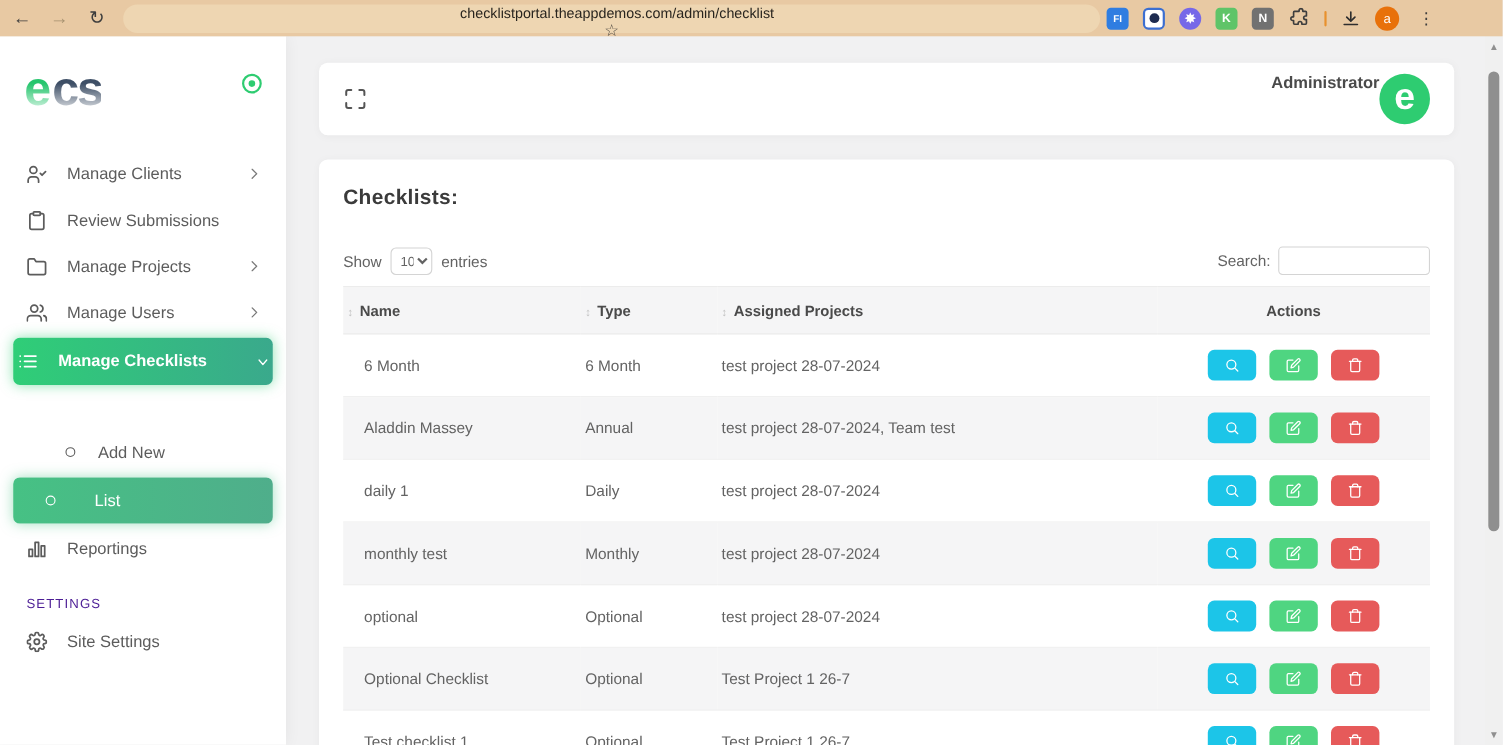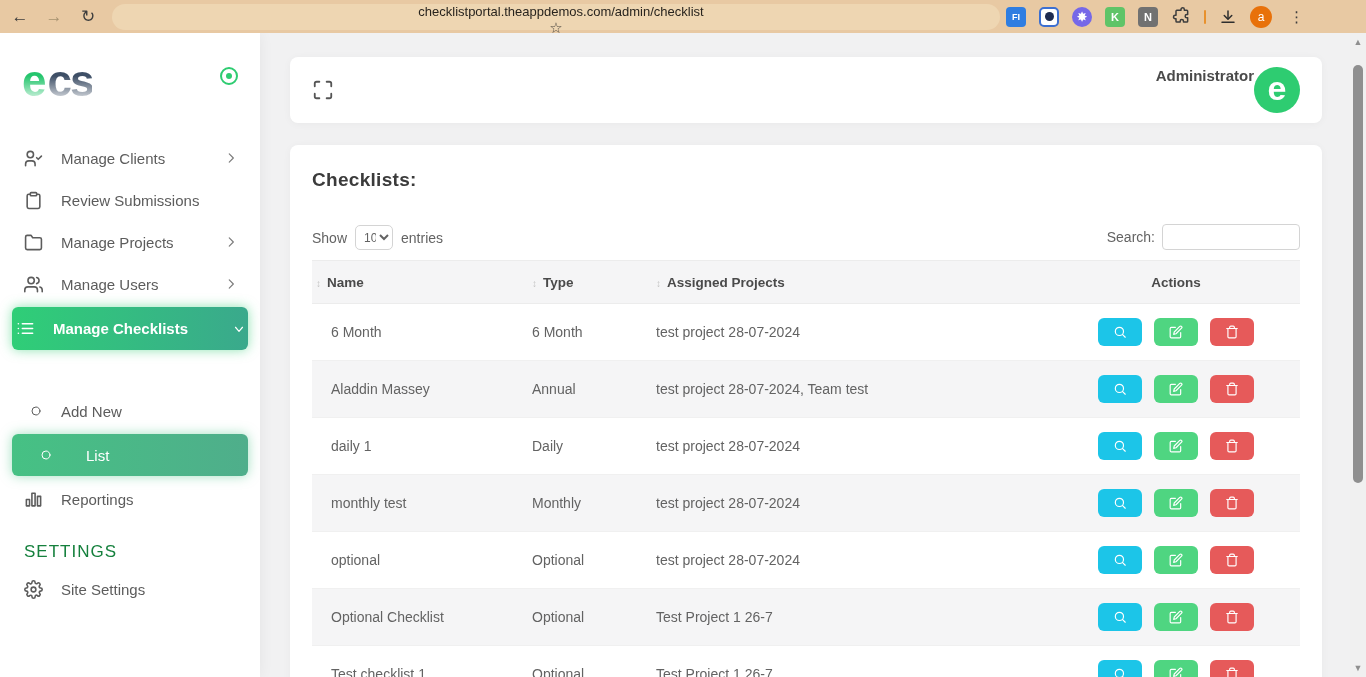--- a/index.html
+++ b/index.html
@@ -57,27 +57,27 @@
   .side-item { height:42px; display:flex; align-items:center; padding:0 22px;
     color:#5c5c5c; font-size:15px; cursor:pointer; }
   .side-item .ic { width:22px; height:22px; display:flex; align-items:center;
     justify-content:center; color:#5c5c5c; flex:0 0 22px; }
   .side-item .lbl { margin-left:17px; flex:1; white-space:nowrap; }
   .side-item .chev { color:#7a7a7a; display:flex; align-items:center; }
   .side-item.active-main { margin:2px 12px; height:43px; border-radius:6px; padding:0 2px;
     background:linear-gradient(90deg,#2fce77,#3aa98c); color:#fff;
     box-shadow:0 0 12px rgba(46,204,113,.55); font-weight:bold; }
   .side-item.active-main .ic, .side-item.active-main .chev { color:#fff; }
-  .side-item.sub { padding-left:28px; height:42px;margin-top:40px; }
+  .side-item.sub { padding-left:56px; height:42px;margin-top:40px; }
   .side-item.sub .ic { width:16px; flex-basis:16px; }
   .side-item.sub.active-sub { margin:2px 12px; border-radius:6px; padding-left:26px;
     background:linear-gradient(90deg,#46c184,#4fae8b); color:#fff;
     box-shadow:0 0 12px rgba(70,193,132,.5);gap:15px; }
   .side-item.sub.active-sub .ic { color:#fff; }
-  #settings-head { margin:22px 0 6px 24px; font-size:17px; color:#15803d; letter-spacing:1px; }
+  #settings-head { margin:22px 0 6px 24px; font-size:12px; color:#4c1d95; letter-spacing:1px; }
 
   
   #main { position:absolute; top:33px; left:260px; width:1090px; height:644px; }
   #topbar { position:absolute; left:30px; top:24px; width:1032px; height:66px; background:#fff;
     border-radius:8px; box-shadow:0 1px 8px rgba(0,0,0,.04); display:flex; align-items:center;
     padding:0 22px; }
   #fullscreen-btn { width:22px; height:22px; color:#555; cursor:pointer; }
   #topbar-right { margin-left:auto; display:flex; align-items:flex-start; }
   #admin-label { font-size:15px; font-weight:bold; color:#4a4a4a; cursor:pointer; }
   #brand-circle { width:46px; height:46px; border-radius:50%; background:#2ecc71; color:#fff;

